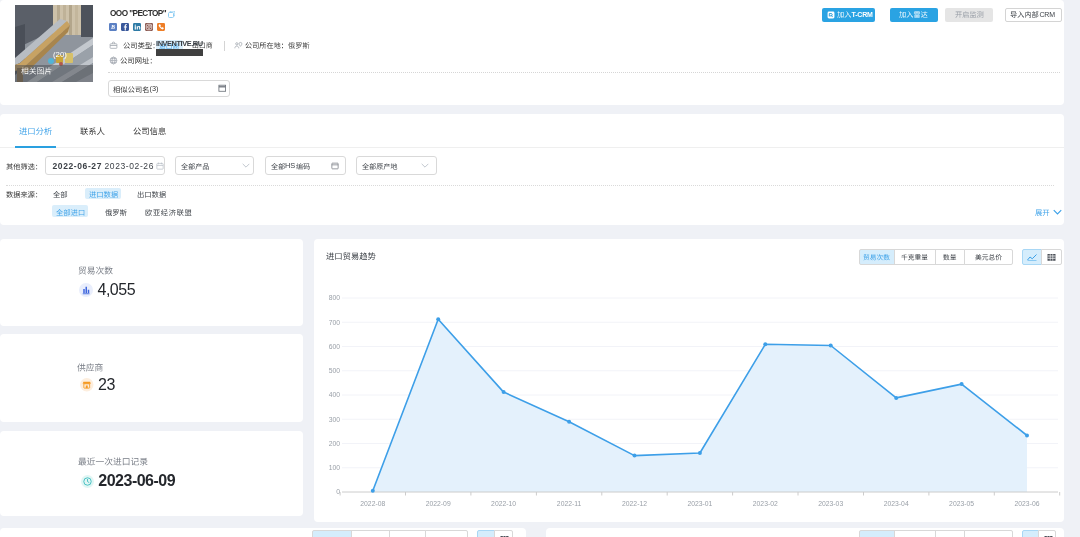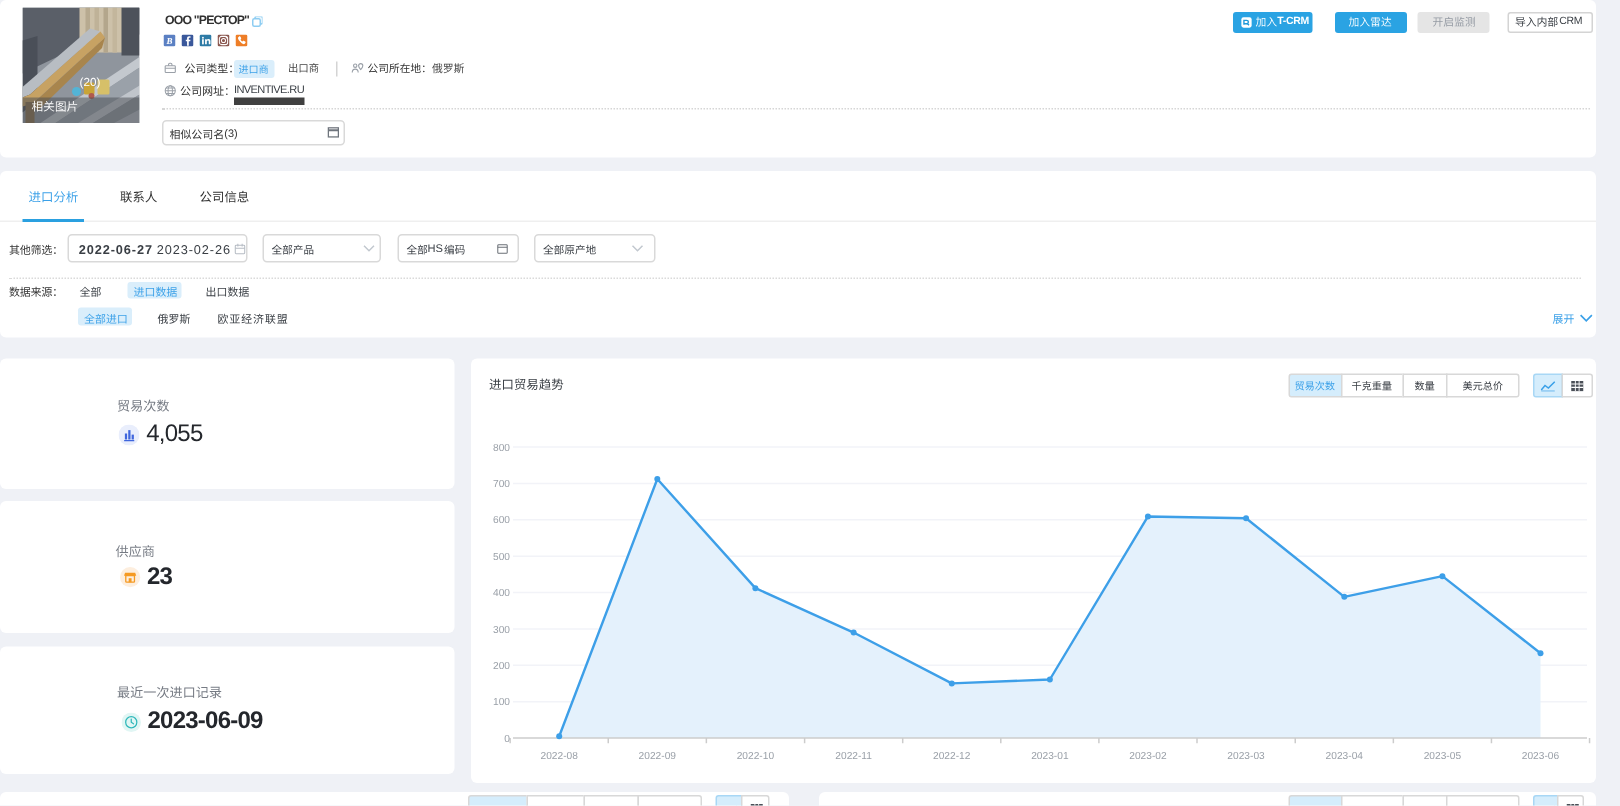--- a/index.html
+++ b/index.html
@@ -207,21 +207,21 @@
   </svg>
 <svg style="position:absolute;left:120.0px;top:55.9px;overflow:visible" width="38.8" height="9.2">
     <g fill="#333333" transform="translate(0,7.35) scale(0.00735)">
       <use href="#g14" x="0"></use>
       <use href="#g25" x="1000"></use>
       <use href="#g65" x="2000"></use>
       <use href="#g33" x="3000"></use>
       <use href="#g80" x="4000"></use>
     </g>
   </svg>
-<div style="position:absolute;left:156.0px;top:56.0px;font-size:7.4px;color:#3a3f45;font-weight:400;letter-spacing:-0.42px;line-height:8.7px;white-space:nowrap;border-bottom:5px solid #404040;padding-bottom:0.5px">INVENTIVE.RU</div>
+<div style="position:absolute;left:156.0px;top:40px;font-size:7.4px;color:#3a3f45;font-weight:700;letter-spacing:-0.42px;line-height:8.7px;white-space:nowrap;border-bottom:7px solid #404040;padding-bottom:0.5px">INVENTIVE.RU</div>
 <div class="abs" style="left:108px;top:72px;width:952px;border-top:1px dotted #d6d6d6"></div>
 <div class="abs" style="left:108px;top:80px;width:122px;height:17px;background:#fff;border:1px solid #d9d9d9;border-radius:3px;box-sizing:border-box"></div>
 <svg style="position:absolute;left:112.5px;top:84.9px;overflow:visible" width="38.5" height="9.1">
     <g fill="#333333" transform="translate(0,7.30) scale(0.00730)">
       <use href="#g58" x="0"></use>
       <use href="#g6" x="1000"></use>
       <use href="#g14" x="2000"></use>
       <use href="#g25" x="3000"></use>
       <use href="#g26" x="4000"></use>
     </g>
@@ -449,21 +449,21 @@
       <use href="#g37" x="1000"></use>
       <use href="#g29" x="2000"></use>
     </g>
   </svg>
 <svg class="abs" style="left:80px;top:378px" width="13.5" height="13.5" viewBox="0 0 28 28">
 <circle cx="14" cy="14" r="14" fill="#fdeede"></circle>
 <path d="M8 12h12v8a1 1 0 0 1-1 1H9a1 1 0 0 1-1-1z" fill="none" stroke="#f59a23" stroke-width="1.8"></path>
 <path d="M7 8h14l1.5 4h-17z" fill="#f59a23"></path>
 <rect x="12" y="15.5" width="4" height="5.5" fill="#f59a23"></rect>
 </svg>
-<div style="position:absolute;left:98.0px;top:375.5px;font-size:16.0px;color:#24272c;font-weight:700;letter-spacing:-0.50px;line-height:18.9px;white-space:nowrap;text-align:center;">23</div>
+<div style="position:absolute;left:98.0px;top:375.5px;font-size:16.0px;color:#24272c;font-weight:400;letter-spacing:-0.50px;line-height:18.9px;white-space:nowrap;text-align:center;">23</div>
 <div class="card" style="left:0;top:430.5px;width:303px;height:85px"></div>
 <svg style="position:absolute;left:78.0px;top:456.1px;overflow:visible" width="72.0" height="10.9">
     <g fill="#767b84" transform="translate(0,8.75) scale(0.00875)">
       <use href="#g47" x="0"></use>
       <use href="#g73" x="1000"></use>
       <use href="#g0" x="2000"></use>
       <use href="#g50" x="3000"></use>
       <use href="#g74" x="4000"></use>
       <use href="#g24" x="5000"></use>
       <use href="#g69" x="6000"></use>

